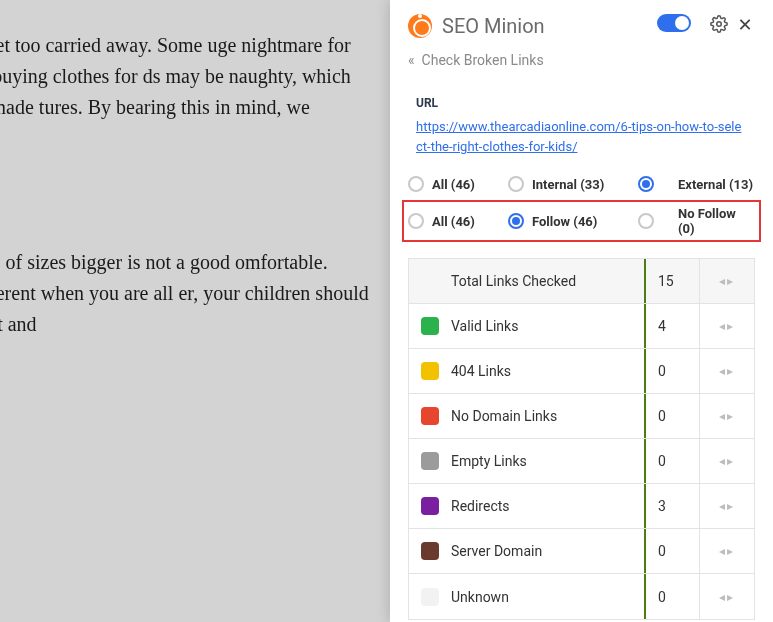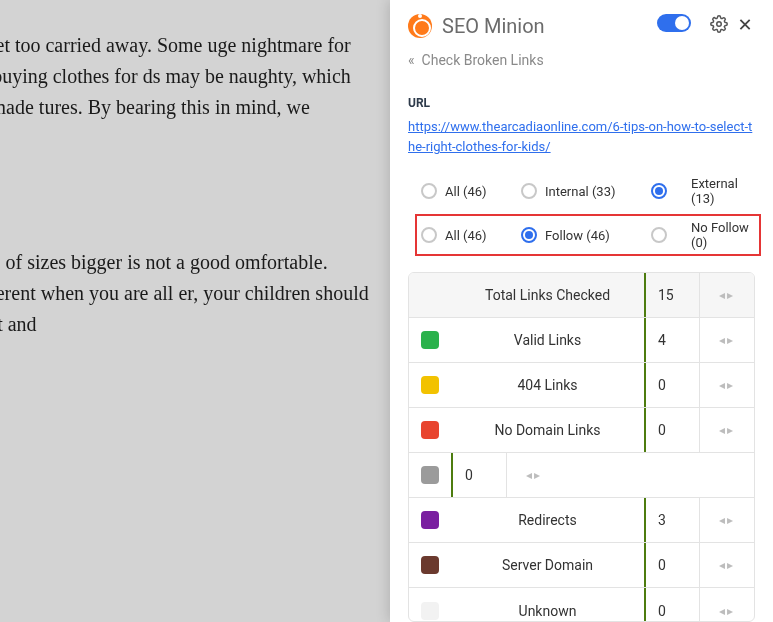--- a/index.html
+++ b/index.html
@@ -81,38 +81,39 @@
     width:20px;height:20px;display:flex;align-items:center;justify-content:center;
     color:#444;font-size:18px;margin-left:6px;cursor:pointer;
   }
   .breadcrumb {
     display:flex;align-items:center;
     padding: 4px 18px 14px 18px;
     color:#8a8a8a;font-size:14px;
   }
   .chevrons { margin-right:10px; letter-spacing:-3px; cursor:pointer;}
   .section {
-    padding: 14px 18px;
+    padding: 14px 26px;
   }
   .url-label {
     font-size: 12px;
     font-weight: 700;
     color: #2d3a4a;
     margin-bottom: 6px;
   }
   .url-link {
     font-size: 13px;
     color: #2f6fed;
     text-decoration: underline;
     word-break: break-all;
     cursor: pointer;
     line-height:1.4;
   }
   .filters {
-    padding: 0 18px 8px 31px;
+    padding: 0 18px 8px 18px;
+    font-weight: bold;
   }
   .filter-row {
     display:flex; align-items:center; padding:6px 0;
   }
   .filter-row.highlight {
     border: 2px solid #e53535;
     padding: 4px 4px;
     margin: 2px -6px;
   }
   .radio-group {
@@ -128,23 +129,22 @@
     margin-right:8px;display:inline-block;position:relative;flex-shrink:0;
   }
   .radio.checked { border-color:#2f6fed; }
   .radio.checked::after{
     content:"";position:absolute;top:2px;left:2px;width:8px;height:8px;
     border-radius:50%;background:#2f6fed;
   }
   .table {
     margin: 6px 18px 0 18px;
     border:1px solid #e3e3e3;
-    border-radius:6px;
+    border-radius:0;
     overflow:hidden;
-    text-align:center;
   }
   .trow {
     display:flex;align-items:center;
     border-bottom:1px solid #e3e3e3;
     height:45px;
     font-size:14px;
     color:#333;
   }
   .trow:last-child{border-bottom:none;}
   .trow.header { background:#f6f6f6; color:#333; }
@@ -249,20 +249,21 @@
           <div class="arrows-cell">◂▸</div>
         </div>
         <div class="trow">
           <div class="swatch" style="background:#e8452f"></div>
           <div class="label-cell">No Domain Links</div>
           <div class="count-cell">0</div>
           <div class="arrows-cell">◂▸</div>
         </div>
         <div class="trow">
           <div class="swatch" style="background:#9b9b9b"></div>
+          <div class="label-cell">Empty Links</div>
           <div class="count-cell">0</div>
           <div class="arrows-cell">◂▸</div>
         </div>
         <div class="trow">
           <div class="swatch" style="background:#7a1fa0"></div>
           <div class="label-cell">Redirects</div>
           <div class="count-cell">3</div>
           <div class="arrows-cell">◂▸</div>
         </div>
         <div class="trow">

